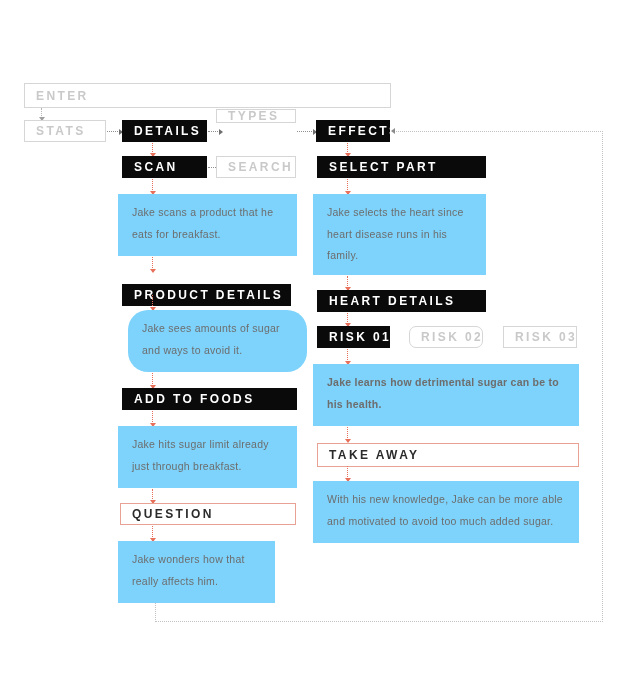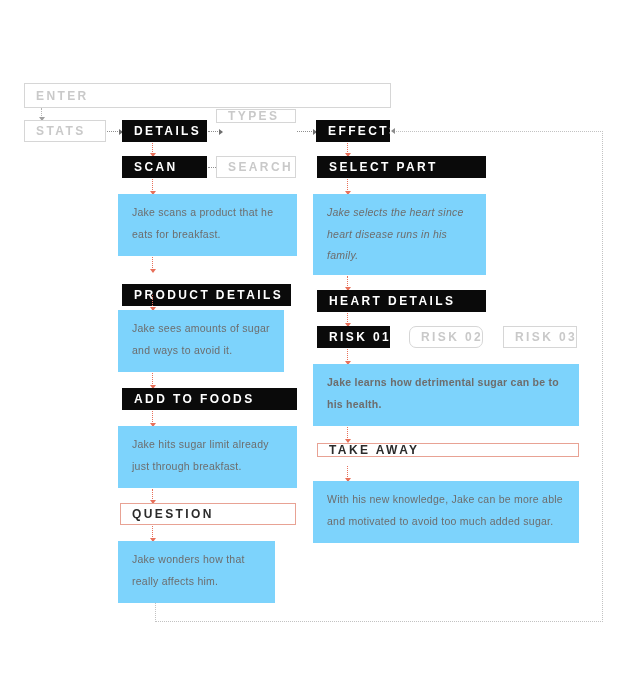--- a/index.html
+++ b/index.html
@@ -184,39 +184,39 @@
   </div>
 
   <div class="vconn" style="left:152px; top:179px; height:15px;"></div>
 
   <div class="story" style="left:118px; top:194px; width:179px; height:62px;">
     <span>Jake scans a product that he eats for breakfast.</span>
   </div>
 
   <div class="vconn" style="left:347px; top:179px; height:15px;"></div>
 
-  <div class="story" style="left:313px; top:194px; width:173px; height:81px;font-style:italic;">
+  <div class="story" style="left:313px; top:194px; width:173px; height:81px;">
     <span>Jake selects the heart since heart disease runs in his family.</span>
   </div>
 
   <div class="vconn" style="left:152px; top:257px; height:15px;"></div>
 
   <div class="node active" style="left:122px; top:284px; width:169px; height:22px;">
     <span>PRODUCT DETAILS</span>
   </div>
 
   <div class="vconn" style="left:347px; top:276px; height:14px;"></div>
 
   <div class="node active" style="left:317px; top:290px; width:169px; height:22px;">
     <span>HEART DETAILS</span>
   </div>
 
   <div class="vconn" style="left:152px; top:295px; height:15px;"></div>
 
-  <div class="story" style="left:118px; top:310px; width:166px; height:62px;">
+  <div class="story" style="left:128px; top:310px; width:179px; height:62px;border-radius:20px;">
     <span>Jake sees amounts of sugar and ways to avoid it.</span>
   </div>
 
   <div class="vconn" style="left:347px; top:313px; height:13px;"></div>
 
   <div class="node active" style="left:317px; top:326px; width:73px; height:22px;">
     <span>RISK 01</span>
   </div>
 
   <div class="node inactive" style="left:409px; top:326px; width:74px; height:22px;border-radius:7px;">
@@ -240,21 +240,21 @@
   </div>
 
   <div class="vconn" style="left:152px; top:411px; height:15px;"></div>
 
   <div class="story" style="left:118px; top:426px; width:179px; height:62px;">
     <span>Jake hits sugar limit already just through breakfast.</span>
   </div>
 
   <div class="vconn" style="left:347px; top:427px; height:15px;"></div>
 
-  <div class="node highlight" style="left:317px; top:443px; width:262px; height:14px;">
+  <div class="node highlight" style="left:317px; top:443px; width:262px; height:24px;">
     <span>TAKE AWAY</span>
   </div>
 
   <div class="vconn" style="left:347px; top:466px; height:15px;"></div>
 
   <div class="story" style="left:313px; top:481px; width:266px; height:62px;">
     <span>With his new knowledge, Jake can be more able and motivated to avoid too much added sugar.</span>
   </div>
 
   <div class="vconn" style="left:152px; top:489px; height:14px;"></div>

